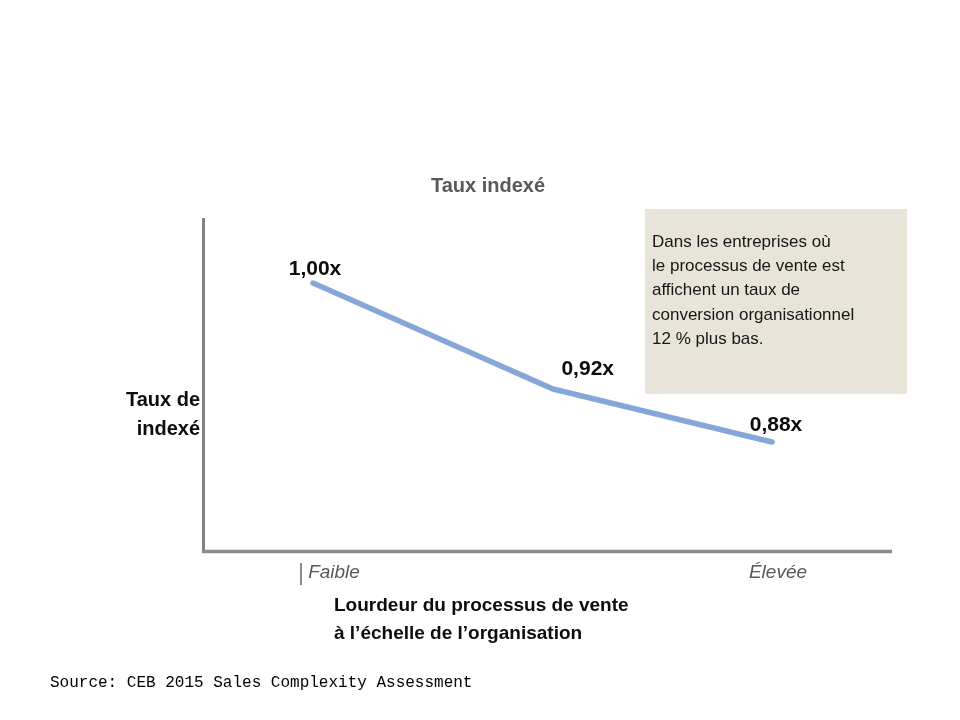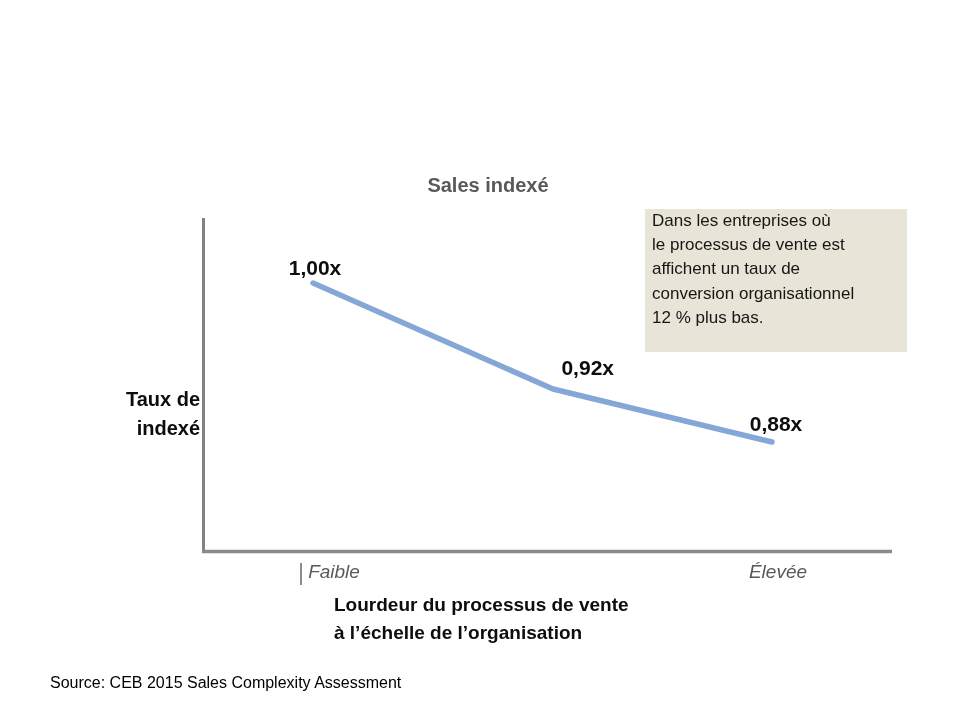--- a/index.html
+++ b/index.html
@@ -8,60 +8,60 @@
     font-family:"Liberation Sans","DejaVu Sans",sans-serif;
   }
   .abs{position:absolute;}
   #chart-svg{position:absolute;left:0;top:0;width:960px;height:720px;}
   .chart-title{
     left:378px;top:174px;width:220px;text-align:center;
     font-size:20px;font-weight:bold;color:#595959;white-space:nowrap;
   }
   .annotation{
     left:645px;top:209px;width:248px;height:143px;
-    background:#e8e5d8;padding:0 7px;color:#161616;
+    background:#e8e5d8;padding:21px 7px;color:#161616;
     font-size:17px;line-height:24.2px;
   }
   .annotation .ann-line{white-space:nowrap;}
   .y-axis-title{
     left:55px;top:337px;width:145px;text-align:right;
     font-size:20px;font-weight:bold;color:#0d0d0d;line-height:29px;margin-top:48px;
   }
   .data-label{
     width:120px;text-align:center;font-size:21px;font-weight:bold;color:#0d0d0d;white-space:nowrap;
   }
   .x-cat-label{
     width:140px;text-align:center;font-size:19px;color:#595959;white-space:nowrap;font-style:italic;
   }
   .x-axis-title{
     left:334px;top:591px;width:400px;text-align:left;
     font-size:19px;font-weight:bold;color:#0d0d0d;line-height:28px;
   }
   .source-line{
-    left:50px;top:674px;font-size:16px;color:#000000;white-space:nowrap;
+    left:50px;top:674px;font-size:16px;color:#000000;white-space:nowrap;font-family:Liberation Mono, monospace;
   }
   .tick-artifact{
     left:300px;top:563px;width:2px;height:22px;background:#8c8c8c;
   }
 </style>
 </head>
 <body>
 
 <div class="canvas">
 
   <svg id="chart-svg" viewBox="0 0 960 720">
 
     <line x1="203.5" y1="218" x2="203.5" y2="551" stroke="#828282" stroke-width="3"></line>
 
     <line x1="202" y1="551.5" x2="892" y2="551.5" stroke="#8a8a8a" stroke-width="3.5"></line>
 
     <polyline id="series-line" fill="none" stroke="#84a7d7" stroke-width="5.5" stroke-linecap="round" stroke-linejoin="round" points="313,283.0 553,389.0 772,442.0"></polyline>
   </svg>
 
-  <div class="abs chart-title">Sales indexé</div>
+  <div class="abs chart-title">Taux indexé</div>
 
   <div class="abs annotation">
     <div class="ann-line">Dans les entreprises où</div>
     <div class="ann-line">le processus de vente est</div>
     <div class="ann-line">affichent un taux de</div>
     <div class="ann-line">conversion organisationnel</div>
     <div class="ann-line">12 % plus bas.</div>
   </div>
 
   <div class="abs y-axis-title">

